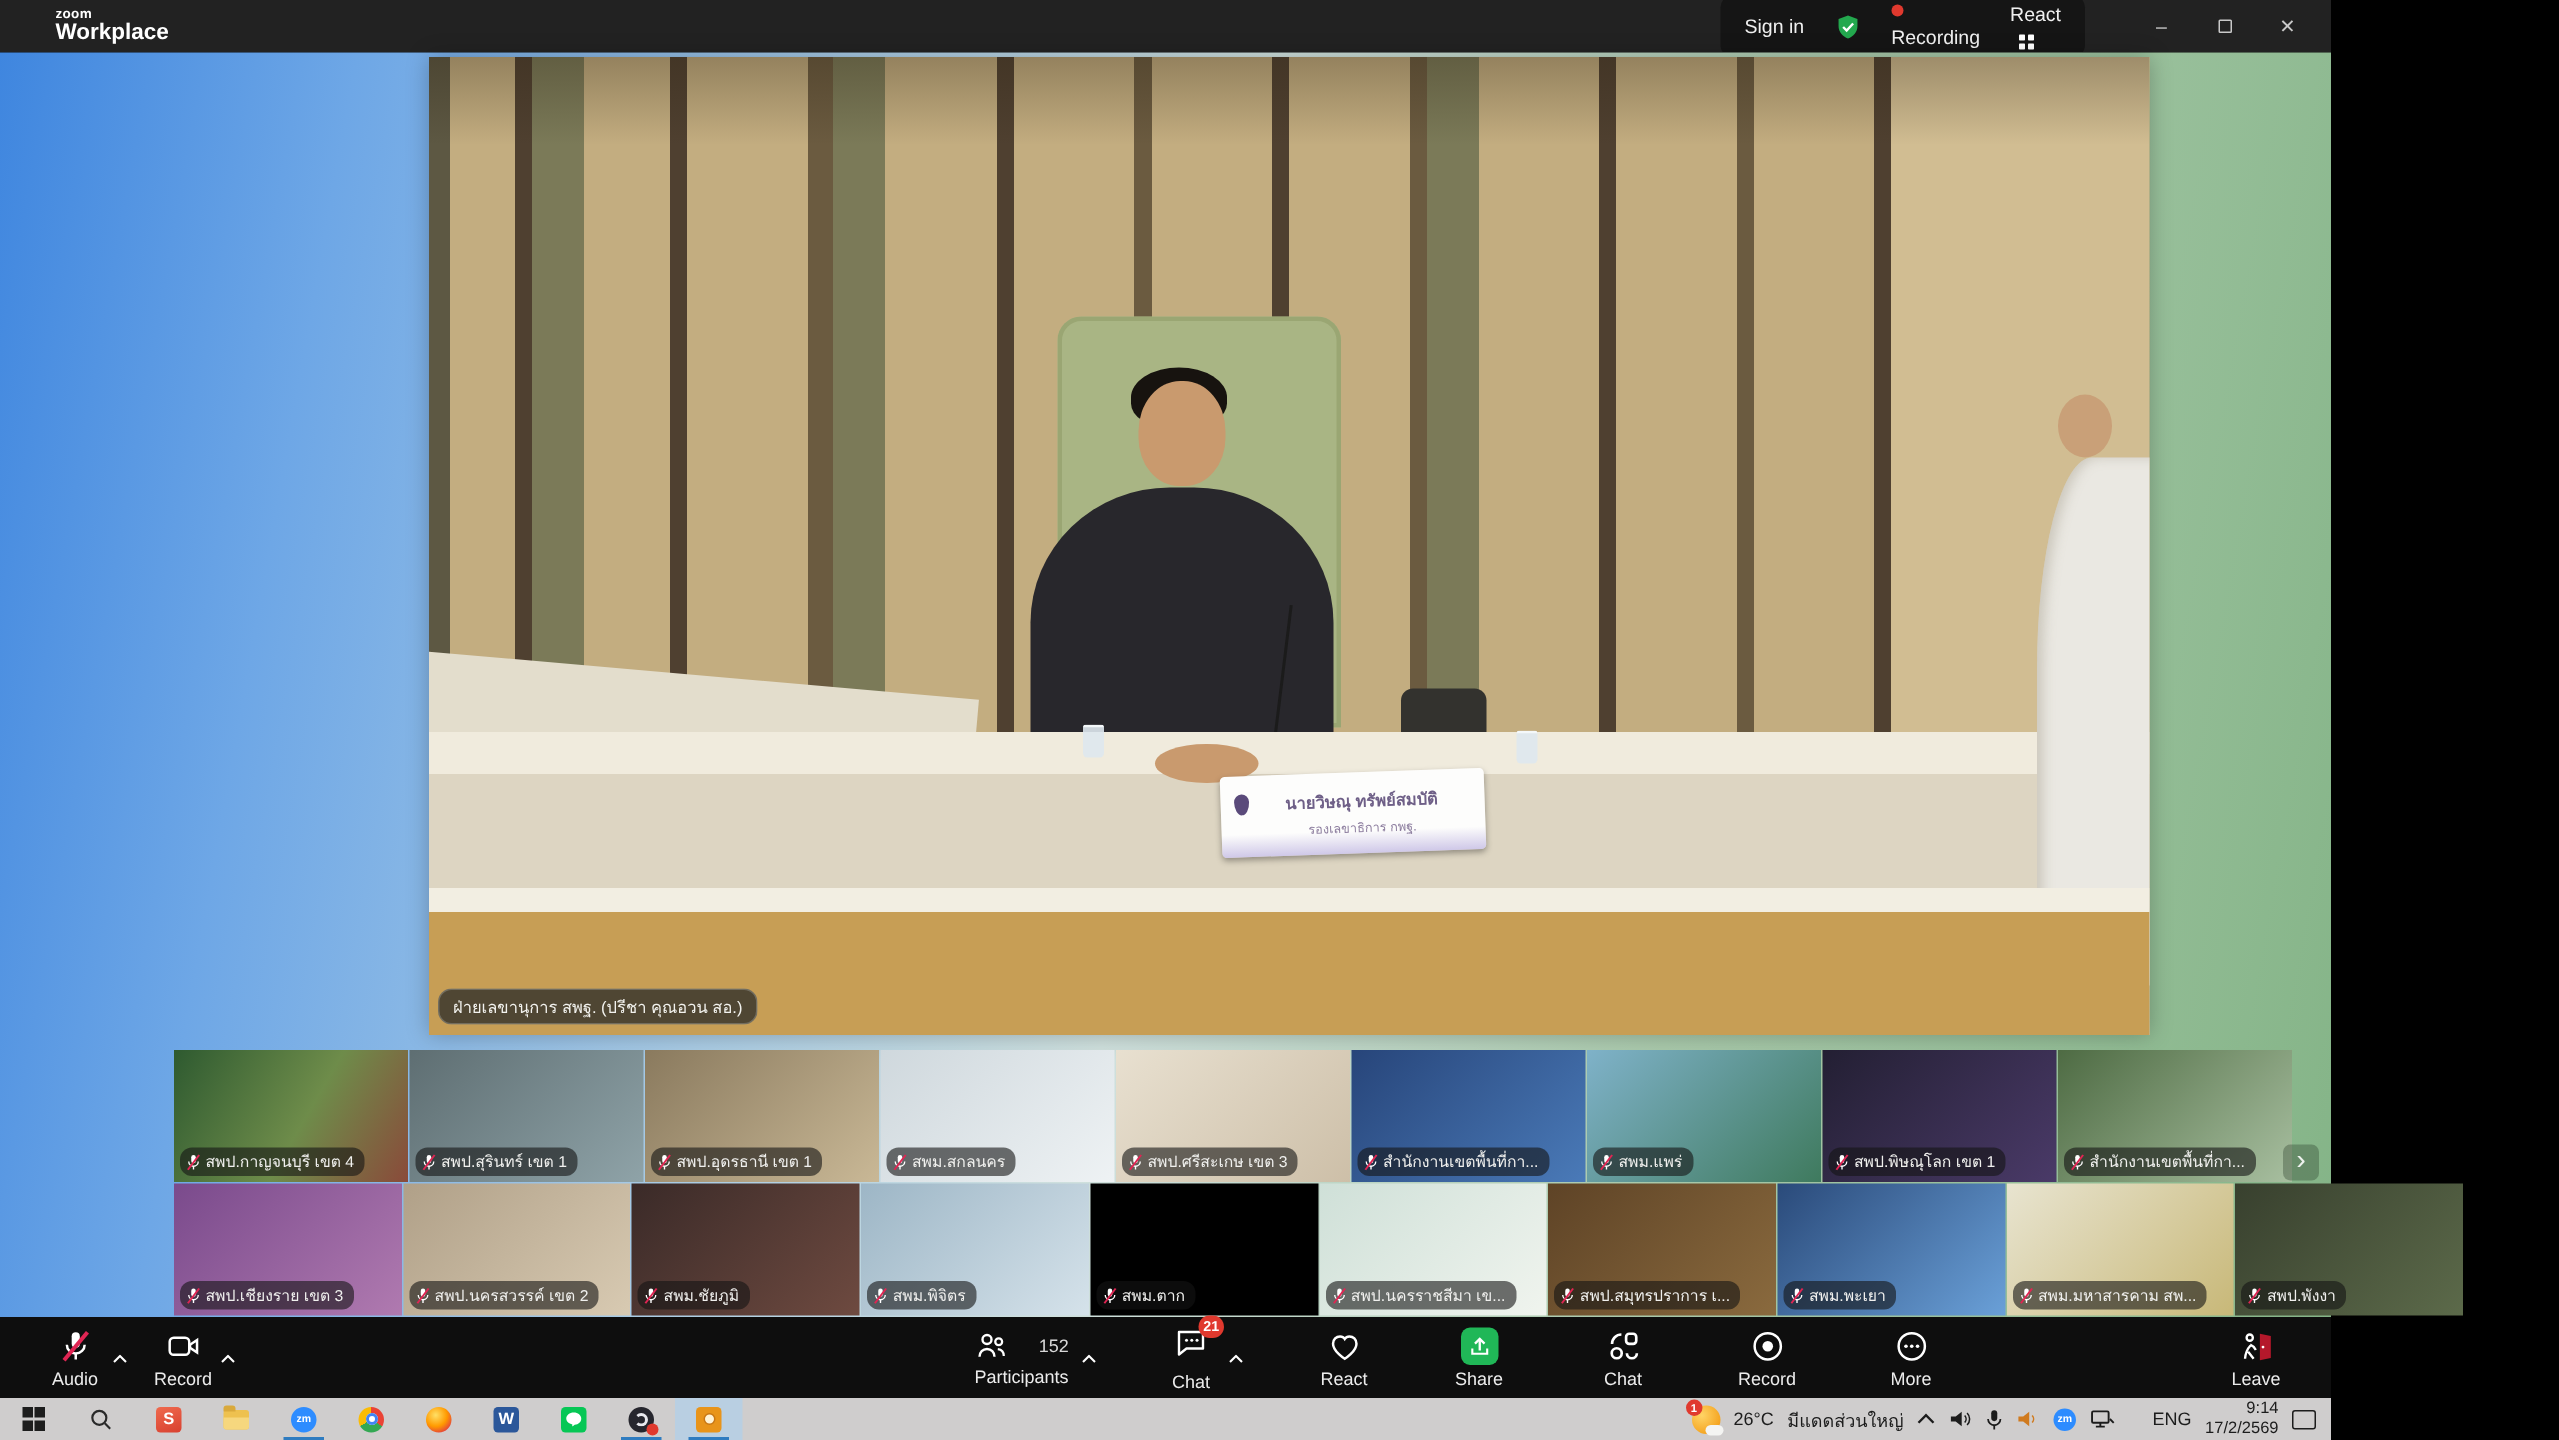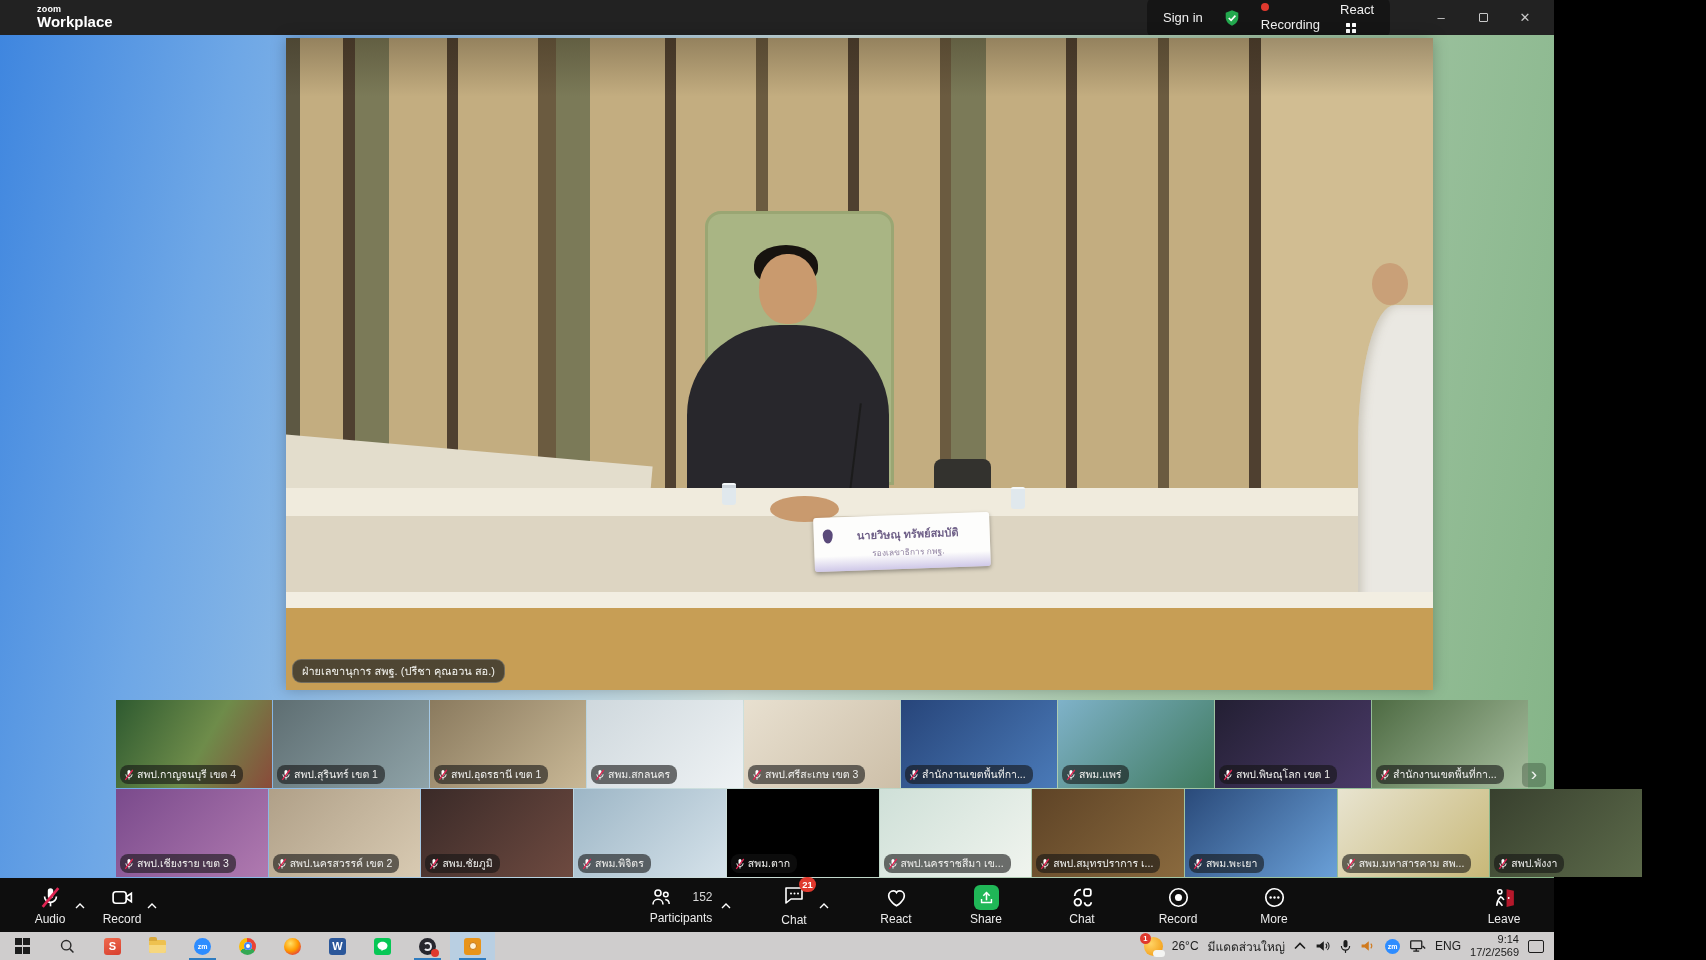--- a/index.html
+++ b/index.html
@@ -158,21 +158,21 @@
   .weather { position:relative; width:19px; height:19px; }
   .weather .sun { position:absolute; inset:0; border-radius:50%;
     background:radial-gradient(circle at 35% 35%, #ffd466, #f5a623 70%, #e8891a); }
   .weather .cloud { position:absolute; right:-2px; bottom:-1px; width:12px; height:7px;
     background:#f4f4f2; border-radius:5px; }
   .weather .wbadge { position:absolute; left:-4px; top:-4px; width:11px; height:11px;
     border-radius:50%; background:#e0392e; color:#fff; font-size:7.5px; font-weight:700;
     display:flex; align-items:center; justify-content:center; }
   .clock { text-align:right; font-size:11px; line-height:1.15; }
   .notif { width:16px; height:13px; border:1.4px solid #1c1c1c; border-radius:2px; }
-  .lang { font-size:12px; }
+  .lang { font-size:12px;margin-left:16px; }
 </style>
 </head>
 <body>
 
 <div class="app">
 
   <div class="titlebar">
     <div class="brand">
       <div class="b1">zoom</div>
       <div class="b2">Workplace</div>

